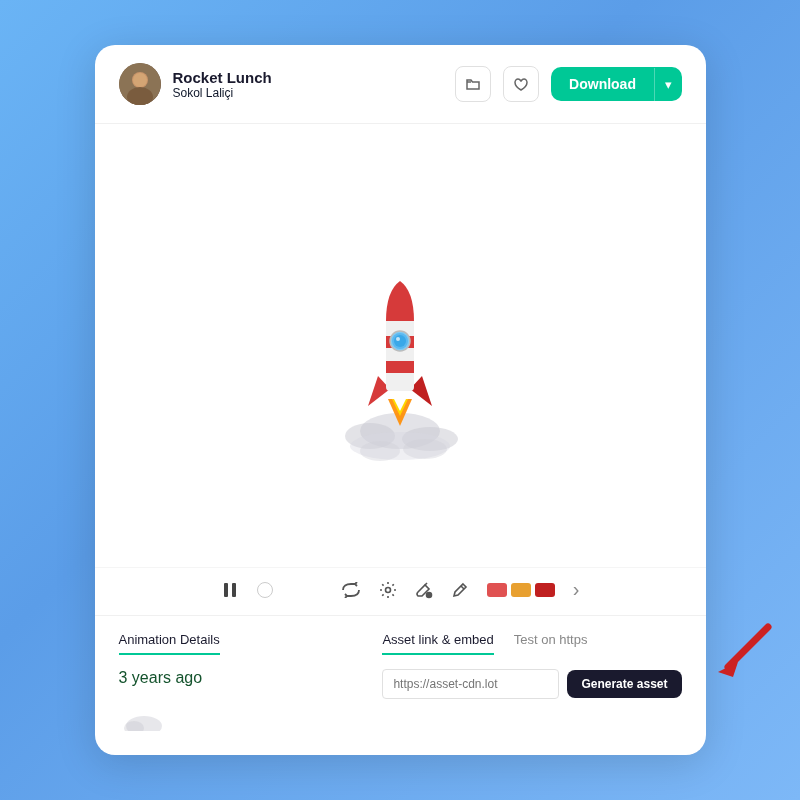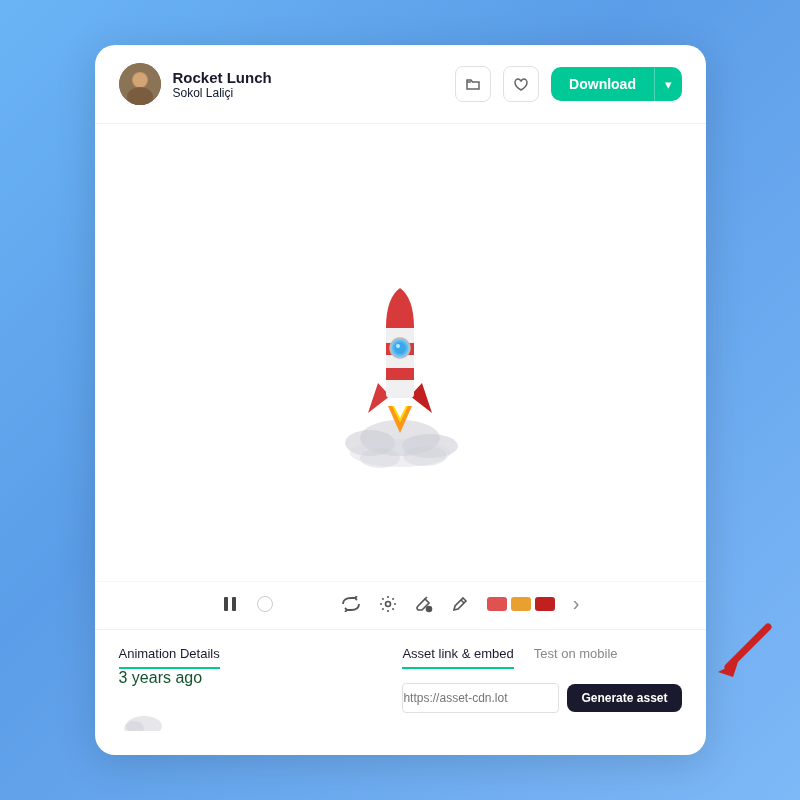--- a/index.html
+++ b/index.html
@@ -180,20 +180,21 @@
       gap: 24px;
     }
 
     .animation-details {
       flex: 1;
     }
 
     .section-tabs {
       display: flex;
       gap: 0;
+      margin-bottom: 14px;
     }
 
     .tab {
       font-size: 13px;
       font-weight: 500;
       color: #888;
       cursor: pointer;
       padding-bottom: 6px;
       margin-right: 20px;
     }
@@ -228,21 +229,21 @@
 
     .link-embed-area {
       display: flex;
       align-items: center;
       gap: 8px;
       margin-bottom: 8px;
     }
 
     .url-input {
       flex: 1;
-      padding: 7px 0;
+      padding: 7px 10px;
       border: 1.5px solid #e0e0e0;
       border-radius: 4px;
       font-size: 12px;
       color: #aaa;
       background: #fff;
       outline: none;
     }
 
     .generate-btn {
       padding: 7px 14px;
@@ -392,21 +393,21 @@
         <svg width="50" height="30" viewBox="0 0 50 30">
           <ellipse cx="25" cy="25" rx="18" ry="10" fill="#d0d0d8" opacity="0.5"></ellipse>
           <ellipse cx="15" cy="27" rx="10" ry="7" fill="#c8c8d0" opacity="0.4"></ellipse>
         </svg>
       </div>
     </div>
 
     <div class="asset-section">
       <div class="asset-tabs">
         <span class="tab active">Asset link &amp; embed</span>
-        <span class="tab">Test on mobile</span>
+        <span class="tab">Test on https</span>
       </div>
       <div class="link-embed-area">
         <input class="url-input" readonly="" placeholder="https://asset-cdn.lot" style="">
         <button class="generate-btn">Generate asset</button>
       </div>
     </div>
 
   </div>
 
 </div>

